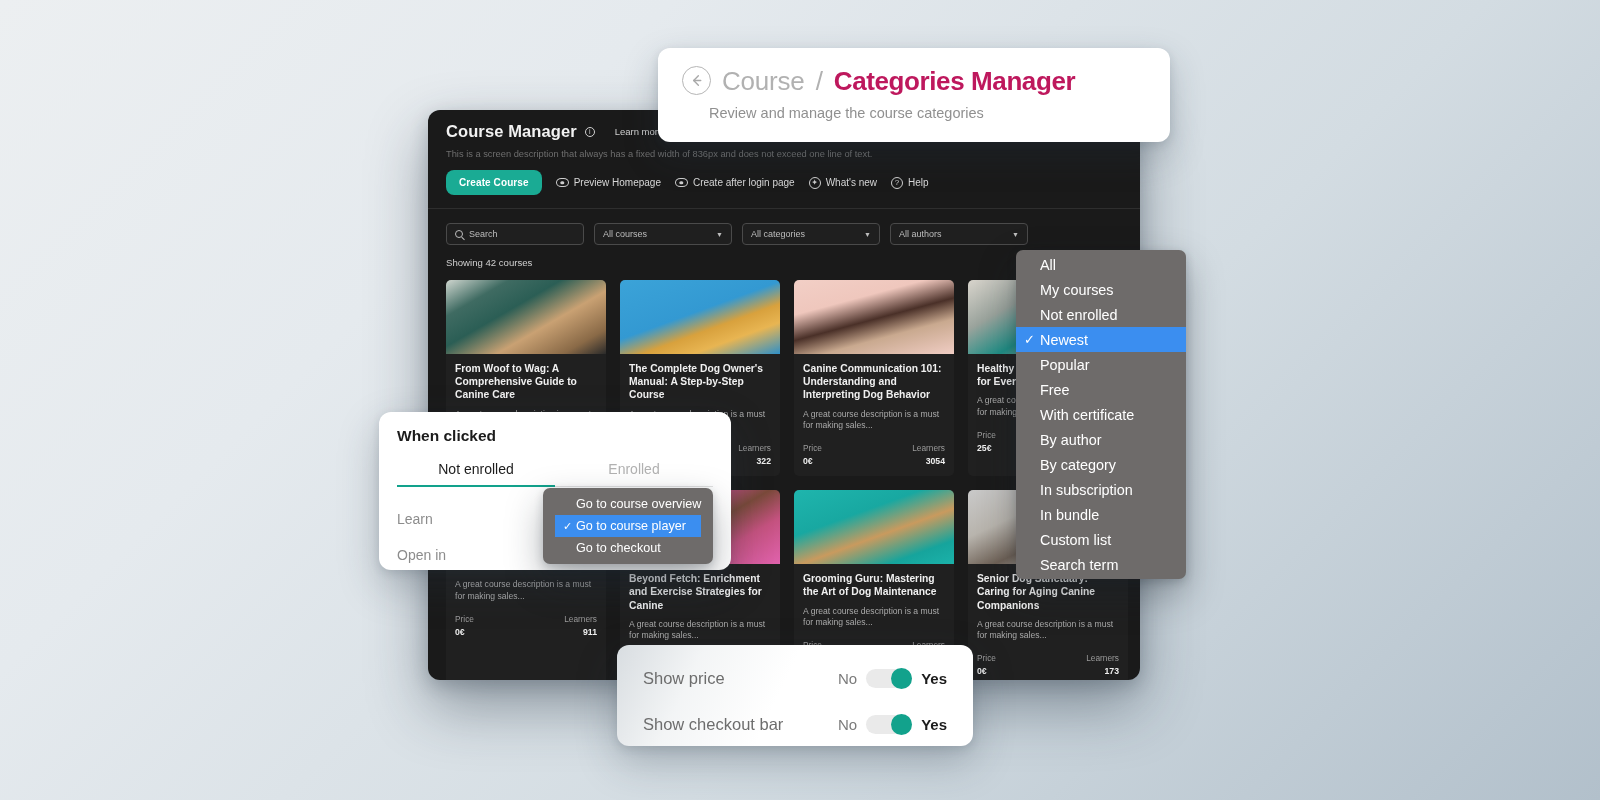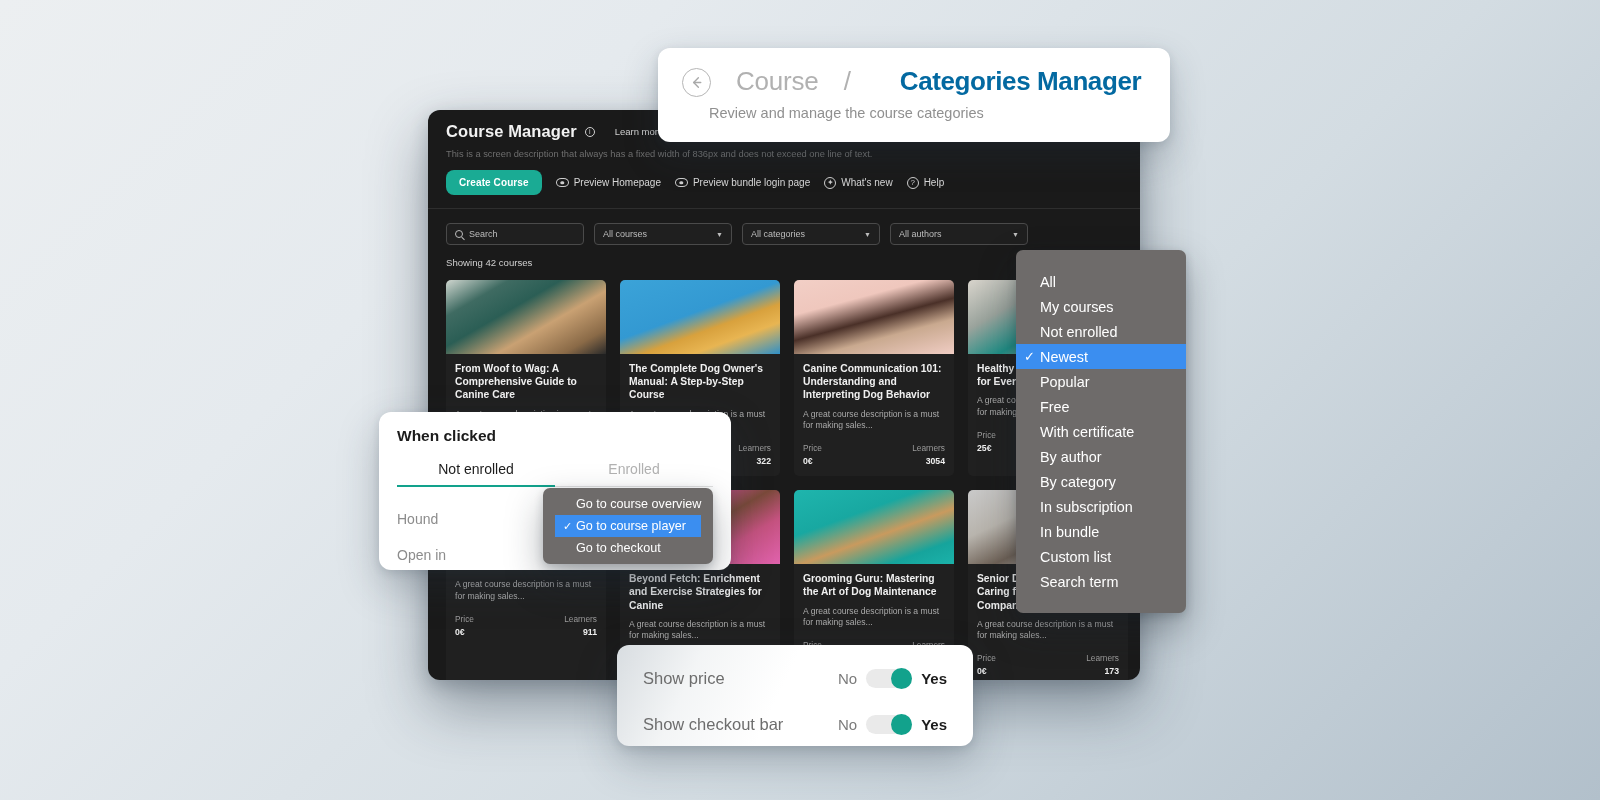--- a/index.html
+++ b/index.html
@@ -109,34 +109,34 @@
   .ph7 { background: linear-gradient(160deg,#1fb5ad 0%, #18a8a1 35%, #c99a5e 58%, #16a49c 82%, #1bb2aa 100%); }
   .ph8 { background: linear-gradient(155deg,#c9c9c9 0%, #b8b4ad 32%, #6f6257 58%, #cdc9c2 82%, #dedad4 100%); }
 
   
   #breadcrumb-card {
     position: absolute; left: 658px; top: 48px; width: 512px; height: 94px;
     background: #ffffff; border-radius: 12px;
     box-shadow: 0 14px 34px rgba(40,55,70,.26), 0 3px 10px rgba(40,55,70,.13);
     padding: 18px 24px;
   }
-  .bc-row { display: flex; align-items: flex-end; gap: 25px; }
+  .bc-row { display: flex; align-items: flex-start; gap: 11px; }
   .back-circle {
     width: 29px; height: 29px; border-radius: 50%; border: 1.6px solid #b6b6b6;
     display: flex; align-items: center; justify-content: center; flex: none; cursor: pointer;
   }
   .bc-parent { color: #b1b1b1; font-size: 26px; font-weight: normal; letter-spacing: -.2px; }
   .bc-sep { color: #b1b1b1; font-size: 26px; }
-  .bc-current { color: #0369a1; font-size: 26px; font-weight: bold; letter-spacing: -.4px; margin-left: 24px; }
+  .bc-current { color: #be185d; font-size: 26px; font-weight: bold; letter-spacing: -.4px; }
   .bc-sub { color: #909090; font-size: 14.5px; margin-top: 8px; margin-left: 27px; }
 
   
   #filter-menu {
     position: absolute; left: 1016px; top: 250px; width: 170px;
-    background: #6e6b6a; border-radius: 7px; padding: 19px 0;
+    background: #6e6b6a; border-radius: 7px; padding: 2px 0;
     box-shadow: 0 16px 36px rgba(25,35,45,.34), 0 3px 10px rgba(25,35,45,.2);
   }
   .menu-item {
     height: 25px; display: flex; align-items: center; padding: 0 10px 0 8px;
     color: #ffffff; font-size: 14.4px; cursor: pointer; white-space: nowrap;
   }
   .menu-item .chk { width: 16px; flex: none; font-size: 13px; }
   .menu-item.selected { background: #3b8ef0; }
 
   
@@ -207,21 +207,21 @@
     <div class="toolbar">
       <button class="btn-create">Create Course</button>
 
       <span class="tb-item">
         <span class="eye"></span>
         <span>Preview Homepage</span>
       </span>
 
       <span class="tb-item">
         <span class="eye"></span>
-        <span>Preview bundle login page</span>
+        <span>Create after login page</span>
       </span>
 
       <span class="tb-item">
         <span class="spark">✦</span>
         <span>What's new</span>
       </span>
 
       <span class="tb-item">
         <span class="qmark">?</span>
         <span>Help</span>
@@ -471,21 +471,21 @@
 </div>
 
 <div id="when-clicked-panel">
   <div class="wc-title">When clicked</div>
   <div class="wc-tabs">
     <div class="wc-tab active">Not enrolled</div>
     <div class="wc-tab inactive">Enrolled</div>
   </div>
   <div class="wc-rows">
     <div class="wc-row">
-      <span class="wc-label">Hound</span>
+      <span class="wc-label">Learn</span>
     </div>
     <div class="wc-row">
       <span class="wc-label">Open in</span>
     </div>
   </div>
 </div>
 
 <div id="action-menu">
   <div class="menu-item">
     <span class="chk"></span>

